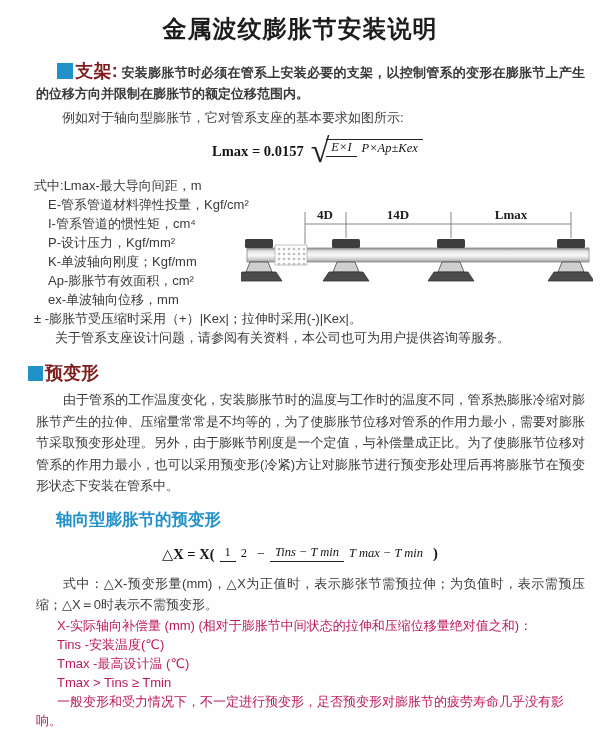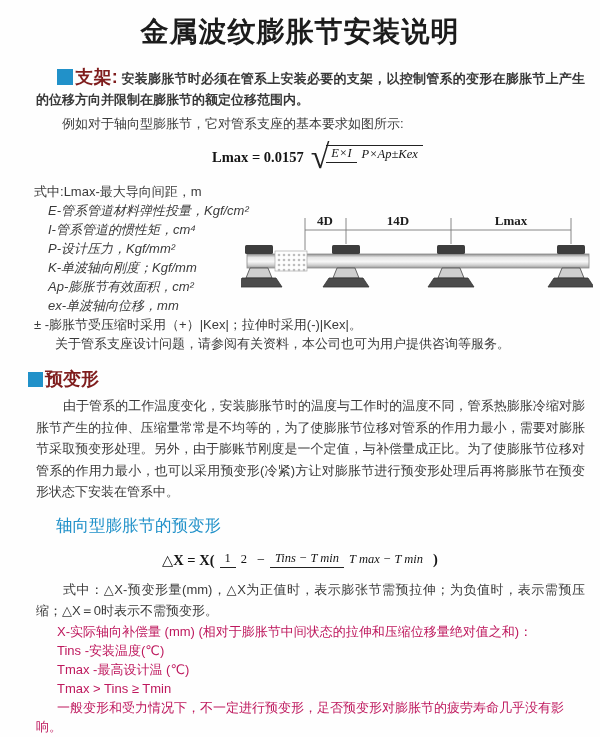--- a/index.html
+++ b/index.html
@@ -3,21 +3,21 @@
 <meta charset="utf-8">
 <style>
   * { margin:0; padding:0; box-sizing:border-box; }
   html,body { background:#ffffff; }
   body { font-family:"Liberation Sans","DejaVu Sans",sans-serif; }
   .page {
     position:relative; width:600px; height:737px; margin:0 auto;
     background:#fefefe; color:#3c3c3c; overflow:hidden;
   }
   .page-title {
-    text-align:center; font-size:28px; font-weight:bold; color:#1c1c1c;
+    text-align:center; font-size:24px; font-weight:bold; color:#1c1c1c;
     padding-top:13px; letter-spacing:1px;
   }
   
   .blue-sq { display:inline-block; width:16px; height:16px; background:#2191c9;
     vertical-align:-2px; margin-right:2px; }
   .blue-label { color:#7f1d1d; font-size:18px; font-weight:bold; }
   .intro-para {
     margin:16px 15px 0 36px; font-size:13px; line-height:21px;
     text-align:justify; text-indent:21px; color:#3a3a3a;
   }
@@ -35,33 +35,33 @@
   .frac .den { padding:1px 5px 0; }
   .frac.italic { font-style:italic; }
   .under-root { border-top:1.5px solid #222; margin-top:3px; }
   .f2 { display:flex; justify-content:center; align-items:center; gap:5px;
         margin:14px 0 10px 0; font-size:14px; }
   .f2 .f-bold, .f3 .f-bold { font-weight:bold; font-size:14.5px; }
 
   
   .defs-wrap { position:relative; margin:10px 15px 0 34px; font-size:13px; }
   .def-line { line-height:19px; color:#3a3a3a; }
-  .def-line.sub { padding-left:14px;font-style:italic; }
+  .def-line.sub { padding-left:14px; }
   .def-line.consult { padding-left:21px; }
   .diagram {
     position:absolute; left:207px; top:28px; 
   }
 
   .sect-head { margin:14px 15px 0 28px; }
   .sect-head .blue-sq { width:15px; height:15px; }
   .body-para {
     margin:4px 15px 0 36px; font-size:13px; line-height:21.5px;
     text-align:justify; text-indent:27px; color:#3a3a3a;
   }
-  .sub-heading { color:#2191c9; font-size:16.5px; font-weight:normal; }
+  .sub-heading { color:#2191c9; font-size:16.5px; font-weight:bold; }
   .sub-heading.axial { margin:12px 0 0 56px; }
   .plain-line { margin:0 15px 0 36px; font-size:13px; line-height:19px; text-indent:21px; color:#be185d; }
   .tline { text-indent:21px; }
   svg text { font-family:"Liberation Serif","DejaVu Serif",serif; font-weight:bold; font-size:13px; fill:#1e1e1e; }
 </style>
 </head>
 <body>
 
 <div class="page">
 

